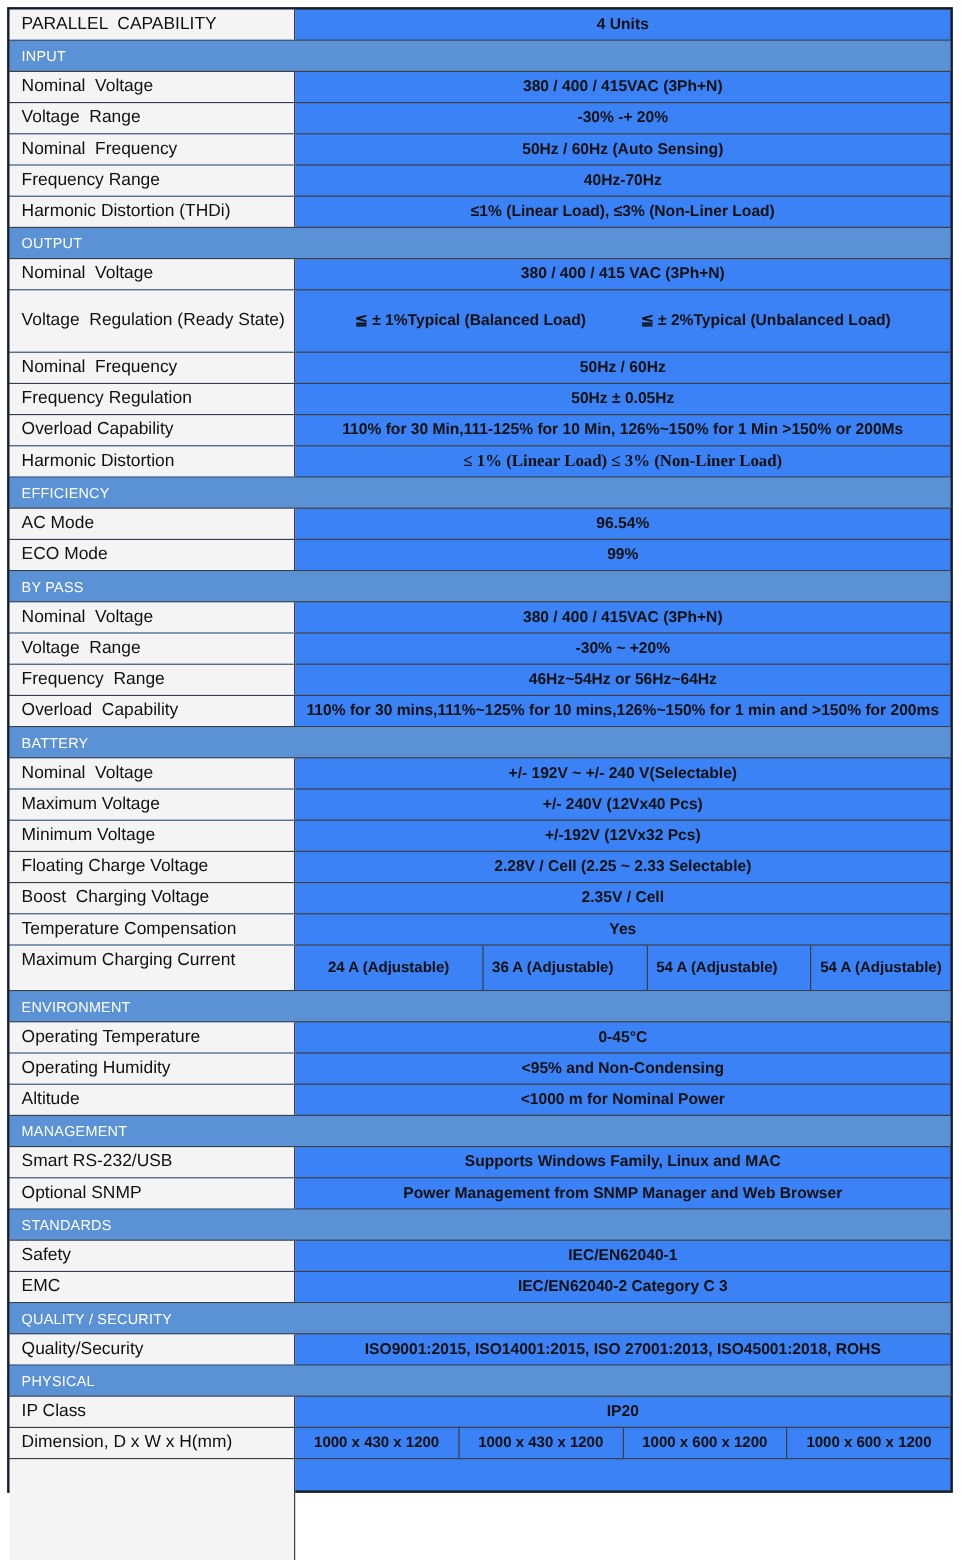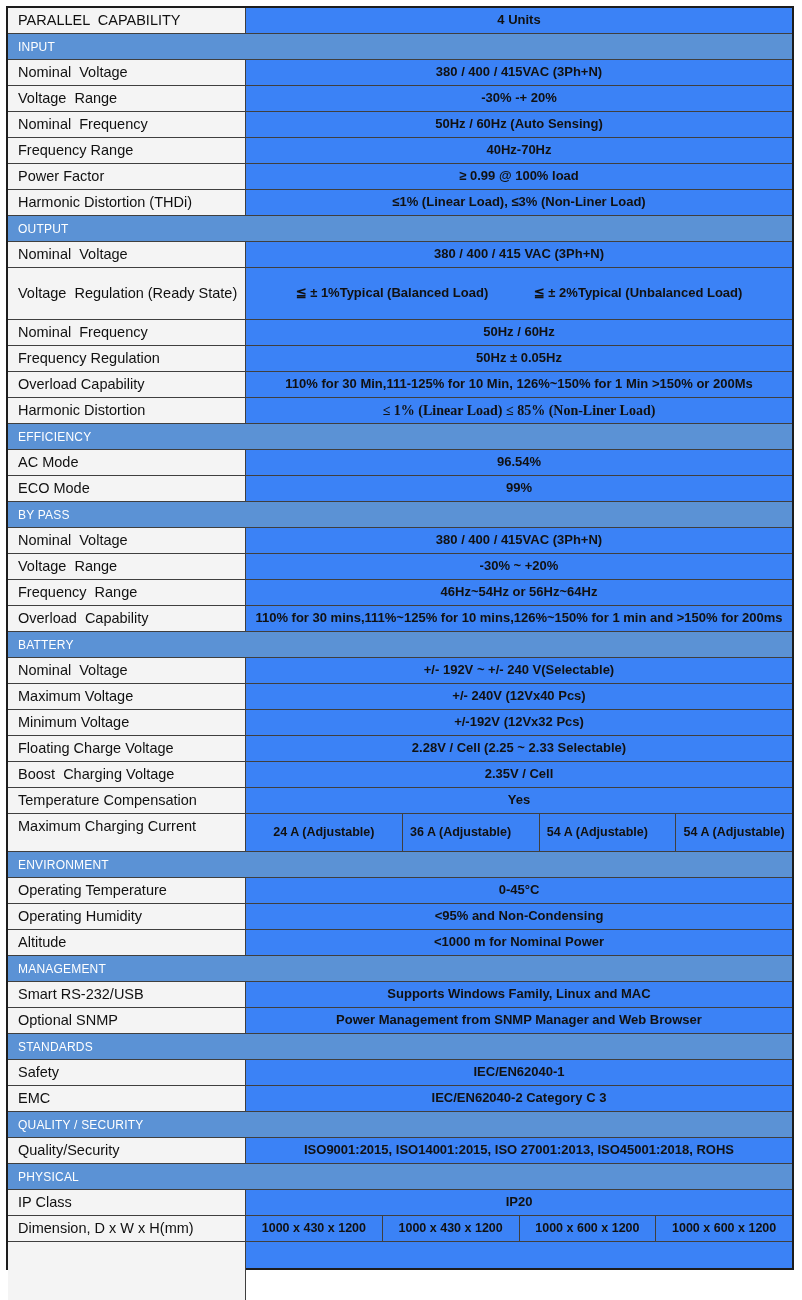--- a/index.html
+++ b/index.html
@@ -97,26 +97,20 @@
           <span>50Hz / 60Hz (Auto Sensing)</span>
         </div>
       </div>
       <div class="row spec">
         <div class="cell label"><span>Frequency Range</span></div>
         <div class="cell value">
           <span>40Hz-70Hz</span>
         </div>
       </div>
       <div class="row spec">
-        <div class="cell label"><span>Power Factor</span></div>
-        <div class="cell value">
-          <span>≥ 0.99 @ 100% load</span>
-        </div>
-      </div>
-      <div class="row spec">
         <div class="cell label"><span>Harmonic Distortion (THDi)</span></div>
         <div class="cell value">
           <span>≤1% (Linear Load), ≤3% (Non-Liner Load)</span>
         </div>
       </div>
       <div class="row section">
         <span>OUTPUT</span>
       </div>
       <div class="row spec">
         <div class="cell label"><span>Nominal  Voltage</span></div>
@@ -145,21 +139,21 @@
       </div>
       <div class="row spec">
         <div class="cell label"><span>Overload Capability</span></div>
         <div class="cell value">
           <span>110% for 30 Min,111-125% for 10 Min, 126%~150% for 1 Min &gt;150% or 200Ms</span>
         </div>
       </div>
       <div class="row spec serif">
         <div class="cell label"><span>Harmonic Distortion</span></div>
         <div class="cell value">
-          <span>≤ 1% (Linear Load) ≤ 85% (Non-Liner Load)</span>
+          <span>≤ 1% (Linear Load) ≤ 3% (Non-Liner Load)</span>
         </div>
       </div>
       <div class="row section">
         <span>EFFICIENCY</span>
       </div>
       <div class="row spec">
         <div class="cell label"><span>AC Mode</span></div>
         <div class="cell value">
           <span>96.54%</span>
         </div>

